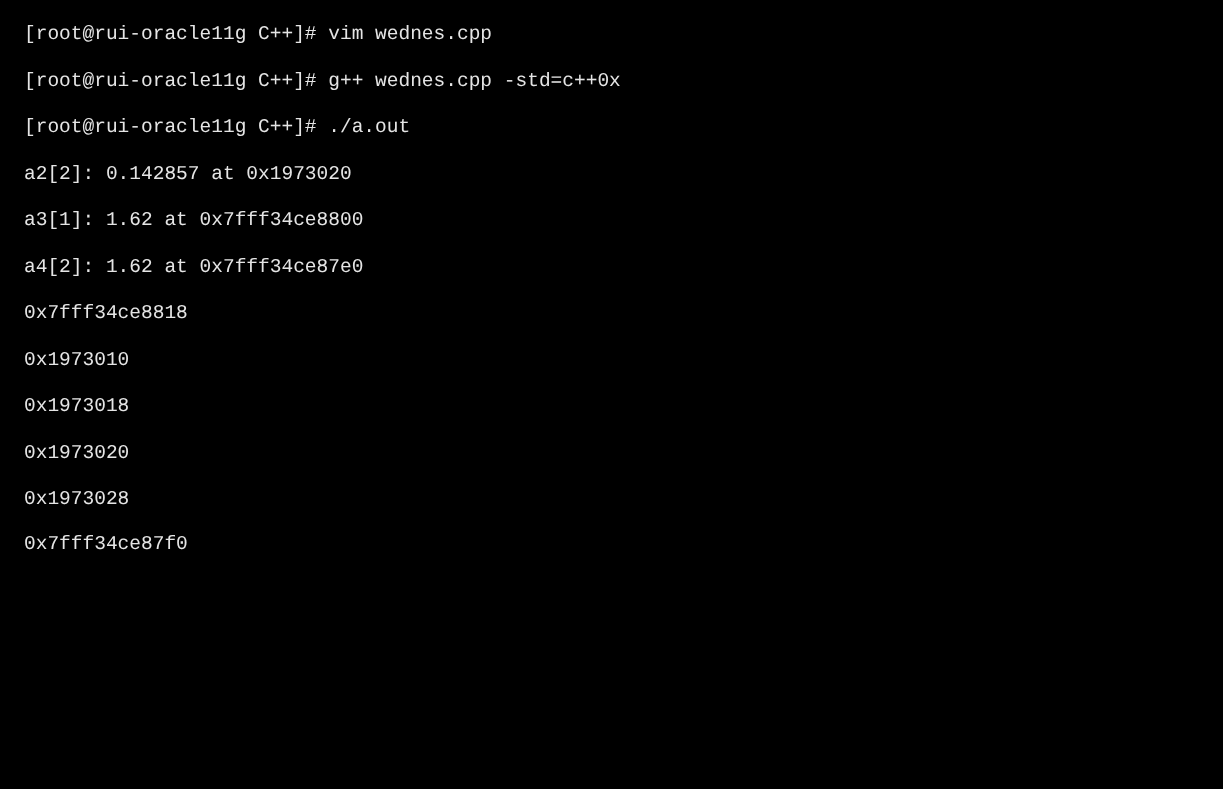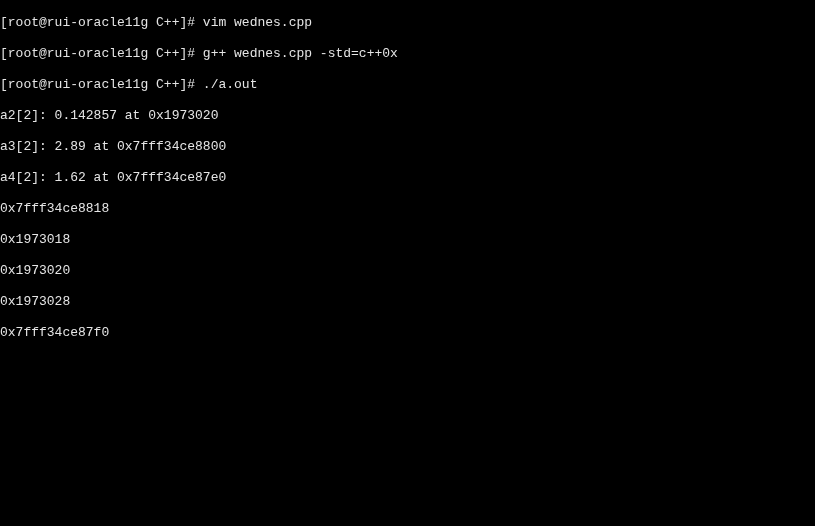--- a/index.html
+++ b/index.html
@@ -15,33 +15,35 @@
     font-size: 13px;
     line-height: 15.45px;
     color: #e5e5e5;
     white-space: pre;
     padding: 0;
     background: #000;
   }
   .line {
     display: block;
     min-height: 15.45px;
+    margin-left: 16px;
   }
 </style>
 </head>
 <body>
 
 <div class="terminal">
 <span class="line">[root@rui-oracle11g C++]# vim wednes.cpp</span>
 <span class="line">[root@rui-oracle11g C++]# g++ wednes.cpp -std=c++0x</span>
 <span class="line">[root@rui-oracle11g C++]# ./a.out</span>
 <span class="line">a2[2]: 0.142857 at 0x1973020</span>
-<span class="line">a3[2]: 2.89 at 0x7fff34ce8800</span>
+<span class="line">a3[1]: 1.62 at 0x7fff34ce8800</span>
 <span class="line">a4[2]: 1.62 at 0x7fff34ce87e0</span>
 <span class="line">0x7fff34ce8818</span>
+<span class="line">0x1973010</span>
 <span class="line">0x1973018</span>
 <span class="line">0x1973020</span>
 <span class="line">0x1973028</span>
 <span class="line">0x7fff34ce87f0</span>
 
 
 
 
 
 

